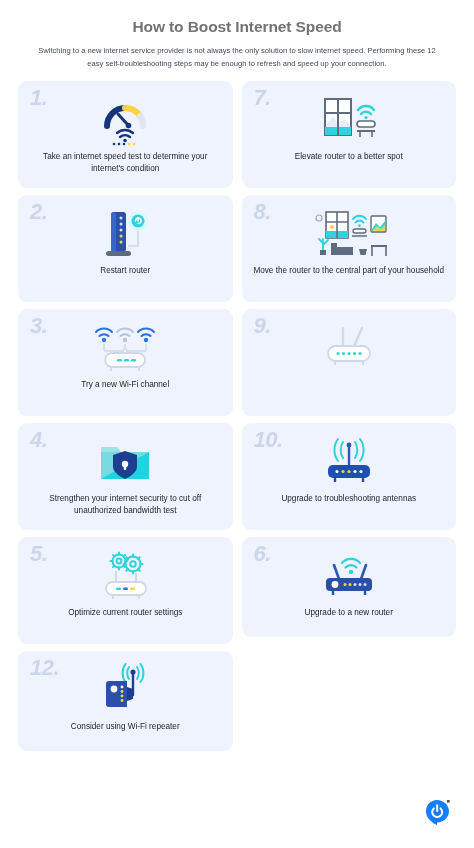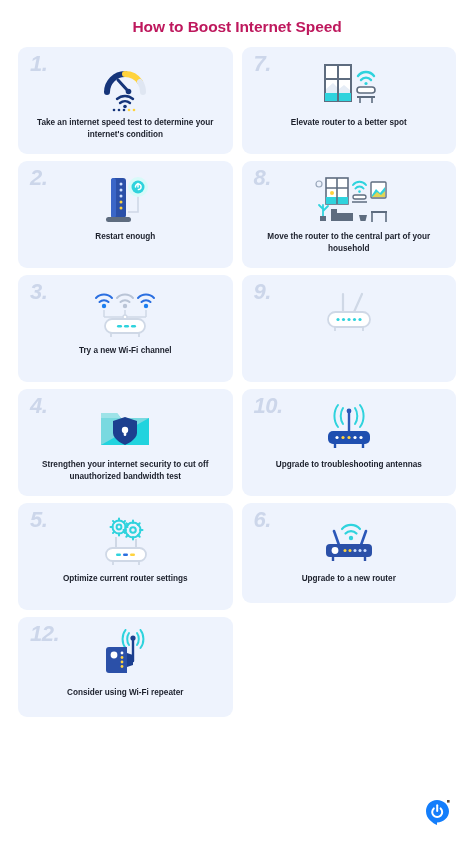--- a/index.html
+++ b/index.html
@@ -6,21 +6,21 @@
   html, body {
     width: 474px; height: 848px;
     background: #ffffff;
     font-family: "Liberation Sans", sans-serif;
     overflow: hidden;
   }
   .page { position: relative; width: 474px; height: 848px; background: #fff; }
 
   .header { padding: 18px 26px 0 26px; text-align: center; }
   .title {
-    font-size: 15.5px; font-weight: bold; color: #be185d;
+    font-size: 15.5px; font-weight: bold; color: #737373;
     letter-spacing: -0.1px; margin-bottom: 9px;
   }
   .subtitle {
     font-size: 7.6px; line-height: 1.65; color: #434a56;
     padding: 0 12px;
   }
 
   .grid {
     margin-top: 11px;
     padding: 0 18px;
@@ -44,37 +44,38 @@
     position: absolute; left: 12px; top: 6px;
     font-size: 22px; font-weight: bold; font-style: italic;
     color: #ccd6ea; letter-spacing: -0.5px;
     line-height: 1;
   }
   .icon-wrap {
     height: 62px; width: 100%;
     display: flex; align-items: center; justify-content: center;
   }
   .caption {
-    font-size: 8.2px; font-weight: bold; color: #1b1f2b;
+    font-size: 8.2px; font-weight: normal; color: #1b1f2b;
     text-align: center; line-height: 1.45;
     padding: 0 10px;
   }
 
   .footer-logo {
     position: absolute; right: 22px; bottom: 22px;
     width: 28px; height: 28px;
   }
 </style>
 </head>
 <body>
 
 <div class="page">
 
   <div class="header">
     <div class="title">How to Boost Internet Speed</div>
+    <div class="subtitle">Switching to a new internet service provider is not always the only solution to slow internet speed. Performing these 12 easy self-troubleshooting steps may be enough to refresh and speed up your connection.</div>
   </div>
 
   <div class="grid">
 
     <div class="card">
       <div class="num">1.</div>
       <div class="icon-wrap">
         <svg width="56" height="56" viewBox="0 0 56 56">
           <path d="M10 34 A18 18 0 0 1 28 16" fill="none" stroke="#16357a" stroke-width="6" stroke-linecap="round"></path>
           <path d="M28 16 A18 18 0 0 1 43 24" fill="none" stroke="#ffd33d" stroke-width="6" stroke-linecap="round"></path>
@@ -127,21 +128,21 @@
           <circle cx="26" cy="24" r="1.5" fill="#cfe0ff"></circle>
           <circle cx="26" cy="30" r="1.5" fill="#ffd33d"></circle>
           <circle cx="26" cy="36" r="1.5" fill="#ffd33d"></circle>
           <path d="M33 40 L43 40 L43 22" fill="none" stroke="#cfd8e6" stroke-width="1.6"></path>
           <circle cx="43" cy="15" r="10" fill="#d8faf9"></circle>
           <circle cx="43" cy="15" r="6.5" fill="#2fd3dd"></circle>
           <path d="M40.5 15 A2.8 2.8 0 1 1 43.4 17.6" fill="none" stroke="#ffffff" stroke-width="1.5" stroke-linecap="round"></path>
           <line x1="43" y1="11.6" x2="43" y2="15" stroke="#ffffff" stroke-width="1.5" stroke-linecap="round"></line>
         </svg>
       </div>
-      <div class="caption">Restart enough</div>
+      <div class="caption">Restart router</div>
     </div>
 
     <div class="card">
       <div class="num">8.</div>
       <div class="icon-wrap">
         <svg width="84" height="54" viewBox="0 0 84 54">
           <circle cx="12" cy="11" r="3" fill="none" stroke="#9aa8bb" stroke-width="1.2"></circle>
           <rect x="19" y="5" width="22" height="26" fill="#ffffff" stroke="#5e6c7f" stroke-width="1.6"></rect>
           <rect x="19" y="24" width="22" height="7" fill="#2fd3dd"></rect>
           <line x1="30" y1="5" x2="30" y2="31" stroke="#5e6c7f" stroke-width="1.6"></line>

